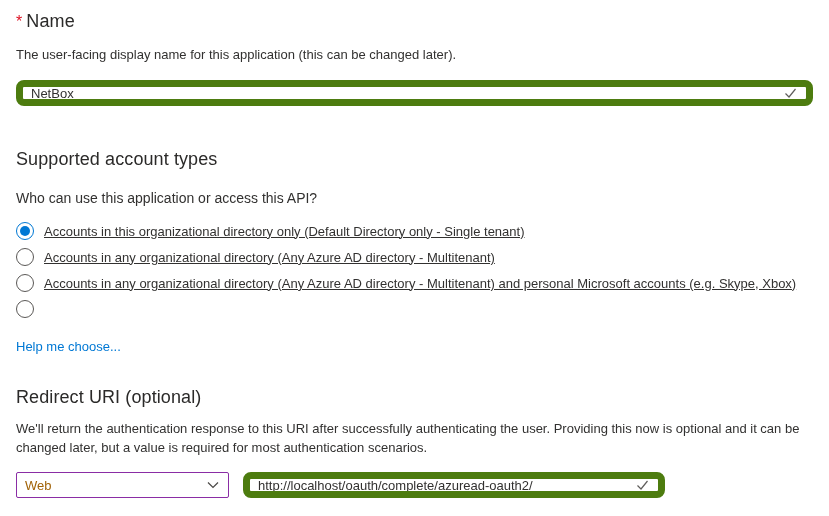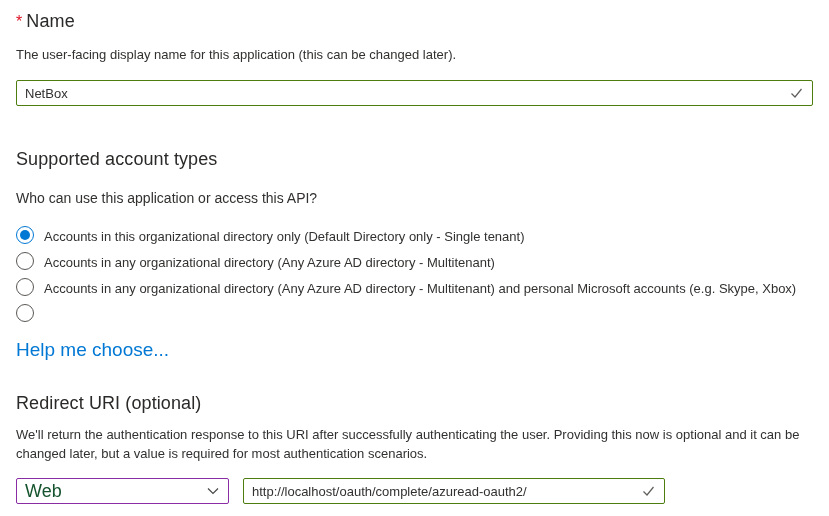--- a/index.html
+++ b/index.html
@@ -28,22 +28,22 @@
     margin-top: 13px;
     font-size: 13px;
     line-height: 19px;
     color: #323130;
     max-width: 800px;
   }
 
   .textbox {
     margin-top: 16px;
     height: 26px;
-    border: 1px solid #4d7c0f;
-    border-radius: 2px;
+    border: 7px solid #4d7c0f;
+    border-radius: 8px;
     display: flex;
     align-items: center;
     background: #ffffff;
     justify-content: space-between;
   }
   .textbox input {
     flex: 1;
     border: none;
     outline: none;
     font-family: "Liberation Sans", "DejaVu Sans", sans-serif;
@@ -59,23 +59,24 @@
     display: flex;
     align-items: center;
   }
 
   .section-gap-1 { margin-top: 43px; }
   .question { margin-top: 20px; font-size: 14px; line-height: 18px; }
 
   .radio-group { margin-top: 11px; }
   .radio-row {
     display: flex;
-    align-items: flex-end;
+    align-items: center;
     height: 26px;
     cursor: pointer;
+    text-decoration: underline;
   }
   .radio-outer {
     width: 18px; height: 18px;
     border: 1px solid #5a5856;
     border-radius: 50%;
     flex: 0 0 auto;
     display: flex;
     align-items: center;
     justify-content: center;
     background: #ffffff;
@@ -86,21 +87,21 @@
   .radio-label {
     margin-left: 10px;
     font-size: 13px;
     color: #323130;
     white-space: nowrap;
   }
 
   .help-link {
     display: inline-block;
     margin-top: 17px;
-    font-size: 19px;
+    font-size: 13px;
     color: #0078d4;
     text-decoration: none;
     cursor: pointer;
   }
 
   .section-gap-2 { margin-top: 32px; }
   .desc-2 { margin-top: 12px; max-width: 800px; }
 
   .uri-row {
     margin-top: 15px;
@@ -112,23 +113,23 @@
     height: 26px;
     border: 1px solid #8a2da5;
     border-radius: 2px;
     display: flex;
     align-items: center;
     cursor: pointer;
     background: #ffffff;
   }
   .dropdown .dd-value {
     flex: 1;
-    font-size: 18px;
+    font-size: 13px;
     padding: 0 8px;
-    color: #14532d;
+    color: #a16207;
   }
   .uri-input-wrap {
     margin-top: 0;
     width: 422px;
     height: 26px;
   }
 </style>
 </head>
 <body>
 

